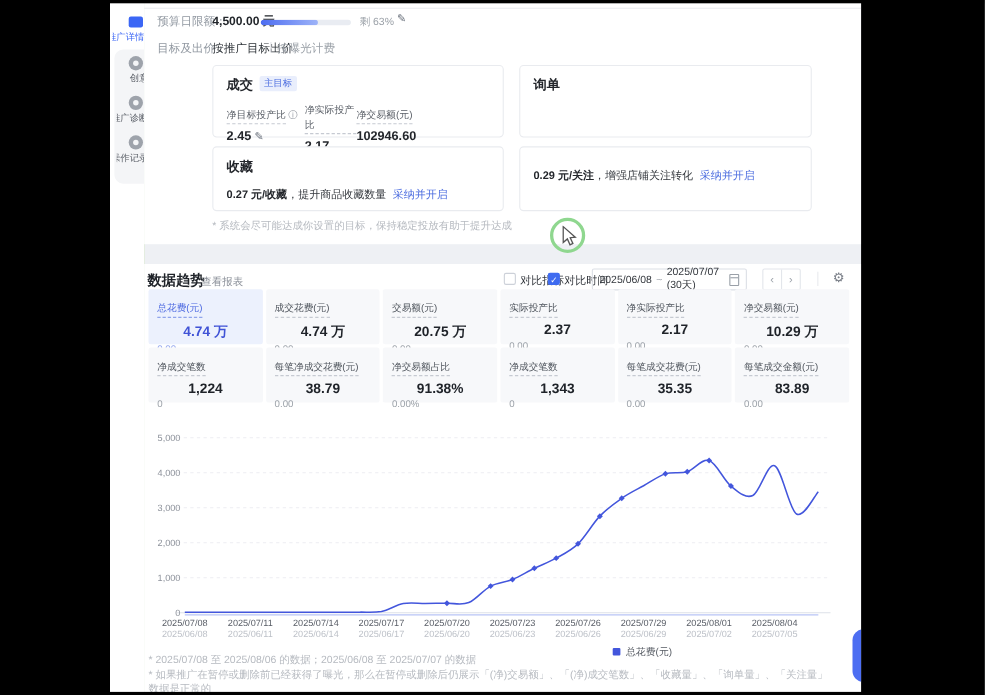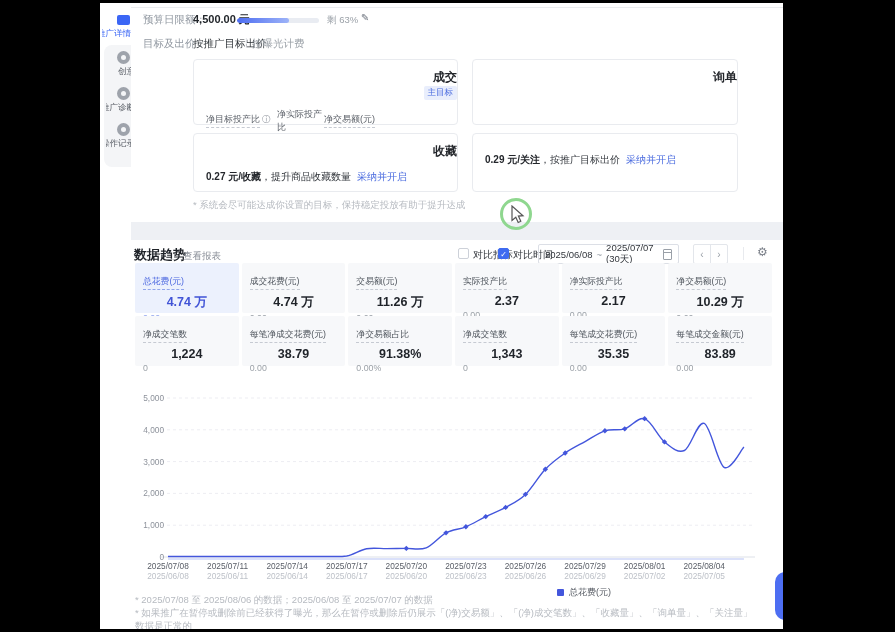--- a/index.html
+++ b/index.html
@@ -31,21 +31,21 @@
   .pbar{width:82px;height:5px;border-radius:3px;background:#e9ecf2;overflow:hidden;}
   .pfill{height:100%;border-radius:3px;background:linear-gradient(90deg,#4d6df1,#9db3f8);}
   .remain{font-size:9.5px;color:#9ba1a8;}
   .pencil{font-size:10px;color:#6f7680;cursor:pointer;}
   .tab-active{font-size:10.5px;color:#2e3338;cursor:pointer;}
   .tab{font-size:10.5px;color:#9ba1a8;cursor:pointer;}
   .tabsep{font-size:10px;color:#e0e2e7;}
   
   .goal-grid{position:absolute;left:62px;top:59px;display:grid;grid-template-columns:265px 266px;grid-template-rows:66px 59px;column-gap:14px;row-gap:8px;}
   .gcard{border:1px solid #e9ebef;border-radius:4px;background:#fff;box-sizing:border-box;padding:9px 0 0 12px;position:relative;}
-  .gtitle-row{display:flex;align-items:flex-end;flex-direction:column;}
+  .gtitle-row{display:flex;align-items:flex-start;}
   .gtitle{font-size:12px;font-weight:bold;color:#23262b;}
   .gbadge{margin-left:6px;font-size:8.5px;color:#4a6bdf;background:#e9eefc;padding:1px 4px;border-radius:2px;}
   .gstats{display:flex;margin-top:8px;}
   .gcol0{width:71px;}.gcol1{width:47px;}.gcol2{flex:1;}
   .glabel{display:inline-block;font-size:9px;color:#595e66;border-bottom:1px dashed #c6cad2;padding-bottom:1px;}
   .ginfo{font-size:8.5px;color:#8d929b;margin-left:2px;}
   .gval{margin-top:5px;font-size:11.5px;font-weight:bold;color:#23262b;}
   .gval .pencil{margin-left:3px;font-weight:normal;}
   .gdesc{margin-top:10px;font-size:10px;color:#33373d;}
   .gdesc b{font-weight:bold;color:#23262b;}
@@ -156,21 +156,21 @@
               <span class="gtitle">询单</span>
             </div>
           </div>
           <div class="gcard">
             <div class="gtitle-row">
               <span class="gtitle">收藏</span>
             </div>
             <div class="gdesc"><b>0.27 元/收藏</b><span>，提升商品收藏数量</span><span class="glink">采纳并开启</span></div>
           </div>
           <div class="gcard">
-            <div class="gdesc"><b>0.29 元/关注</b><span>，按推广目标出价</span><span class="glink">采纳并开启</span></div>
+            <div class="gdesc"><b>0.29 元/关注</b><span>，增强店铺关注转化</span><span class="glink">采纳并开启</span></div>
           </div>
         </div>
 
       <div class="abs note" style="left:62px;top:199px">* 系统会尽可能达成你设置的目标，保持稳定投放有助于提升达成</div>
     </div>
 
     <div class="panel2">
       <div class="abs ttl" style="left:3px;top:6px">数据趋势</div>
       <div class="abs report" style="left:52px;top:10px">查看报表</div>
 
@@ -188,21 +188,21 @@
       <div class="abs navbox" style="left:562px;top:4px">
         <div class="navbtn">‹</div>
         <div class="navbtn">›</div>
       </div>
       <div class="abs vdiv" style="left:612px;top:7px"></div>
       <div class="abs gear" style="left:626px;top:5px">⚙</div>
 
       <div class="metrics" id="metrics-grid">
           <div class="mcard sel"><span class="mlabel">总花费(元)</span><div class="mval">4.74 万</div><div class="mcmp">0.00</div></div>
           <div class="mcard"><span class="mlabel">成交花费(元)</span><div class="mval">4.74 万</div><div class="mcmp">0.00</div></div>
-          <div class="mcard"><span class="mlabel">交易额(元)</span><div class="mval">11.26 万</div><div class="mcmp">0.00</div></div>
+          <div class="mcard"><span class="mlabel">交易额(元)</span><div class="mval">20.75 万</div><div class="mcmp">0.00</div></div>
           <div class="mcard"><span class="mlabel">实际投产比</span><div class="mval">2.37</div><div class="mcmp">0.00</div></div>
           <div class="mcard"><span class="mlabel">净实际投产比</span><div class="mval">2.17</div><div class="mcmp">0.00</div></div>
           <div class="mcard"><span class="mlabel">净交易额(元)</span><div class="mval">10.29 万</div><div class="mcmp">0.00</div></div>
           <div class="mcard"><span class="mlabel">净成交笔数</span><div class="mval">1,224</div><div class="mcmp">0</div></div>
           <div class="mcard"><span class="mlabel">每笔净成交花费(元)</span><div class="mval">38.79</div><div class="mcmp">0.00</div></div>
           <div class="mcard"><span class="mlabel">净交易额占比</span><div class="mval">91.38%</div><div class="mcmp">0.00%</div></div>
           <div class="mcard"><span class="mlabel">净成交笔数</span><div class="mval">1,343</div><div class="mcmp">0</div></div>
           <div class="mcard"><span class="mlabel">每笔成交花费(元)</span><div class="mval">35.35</div><div class="mcmp">0.00</div></div>
           <div class="mcard"><span class="mlabel">每笔成交金额(元)</span><div class="mval">83.89</div><div class="mcmp">0.00</div></div>
         </div>

